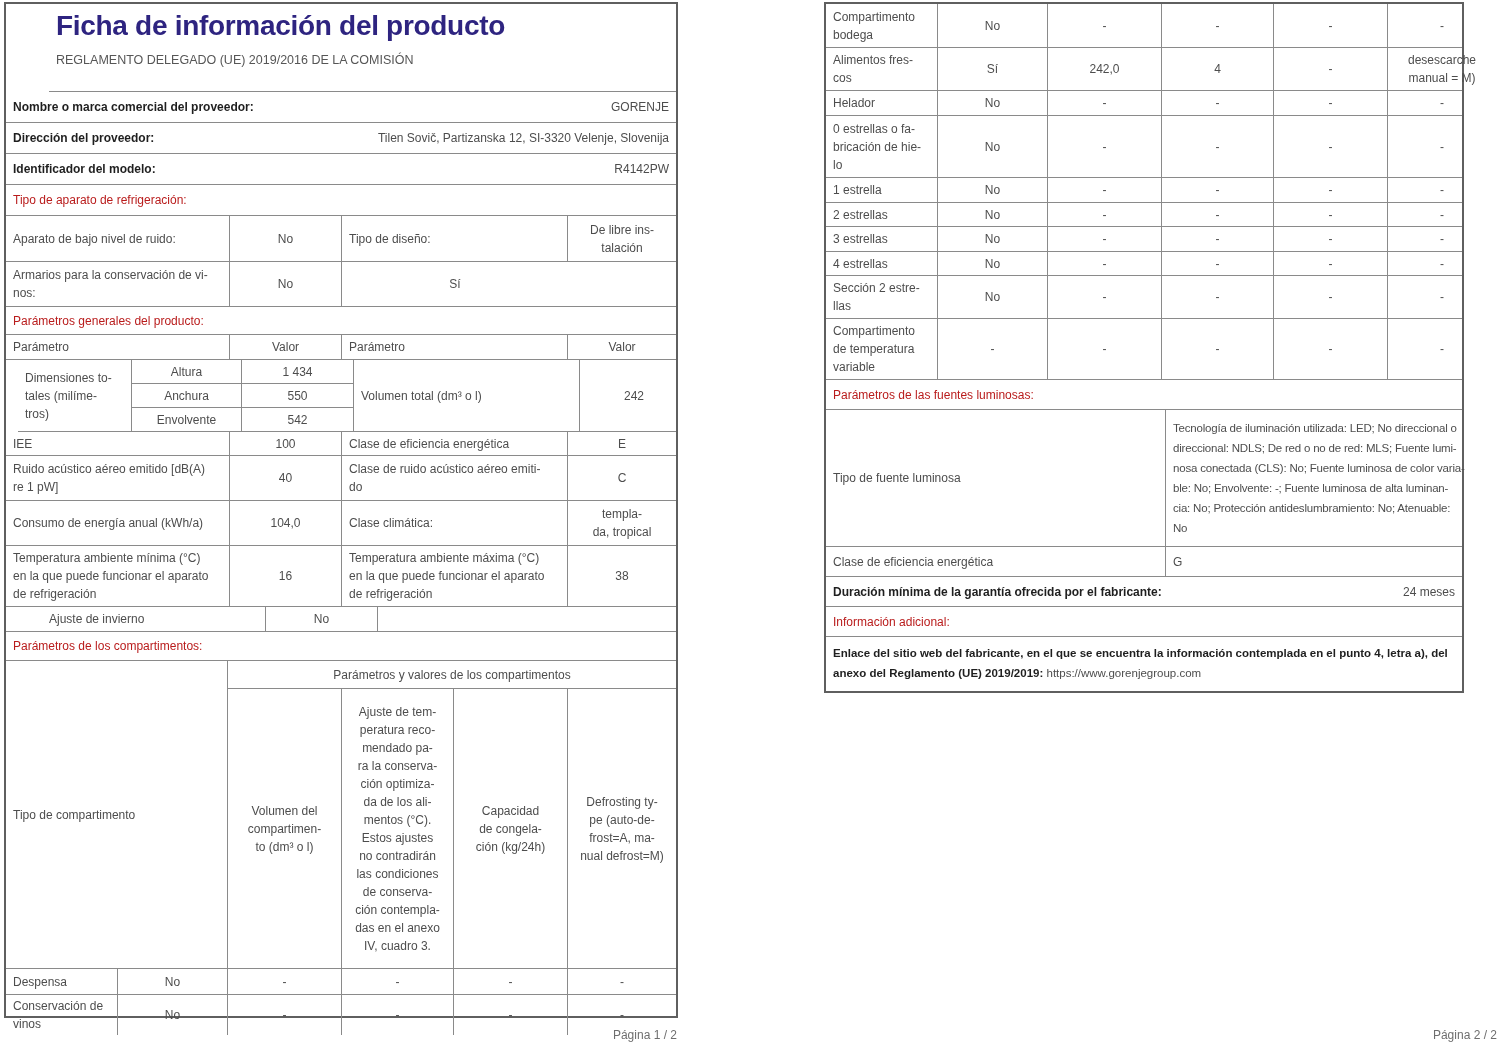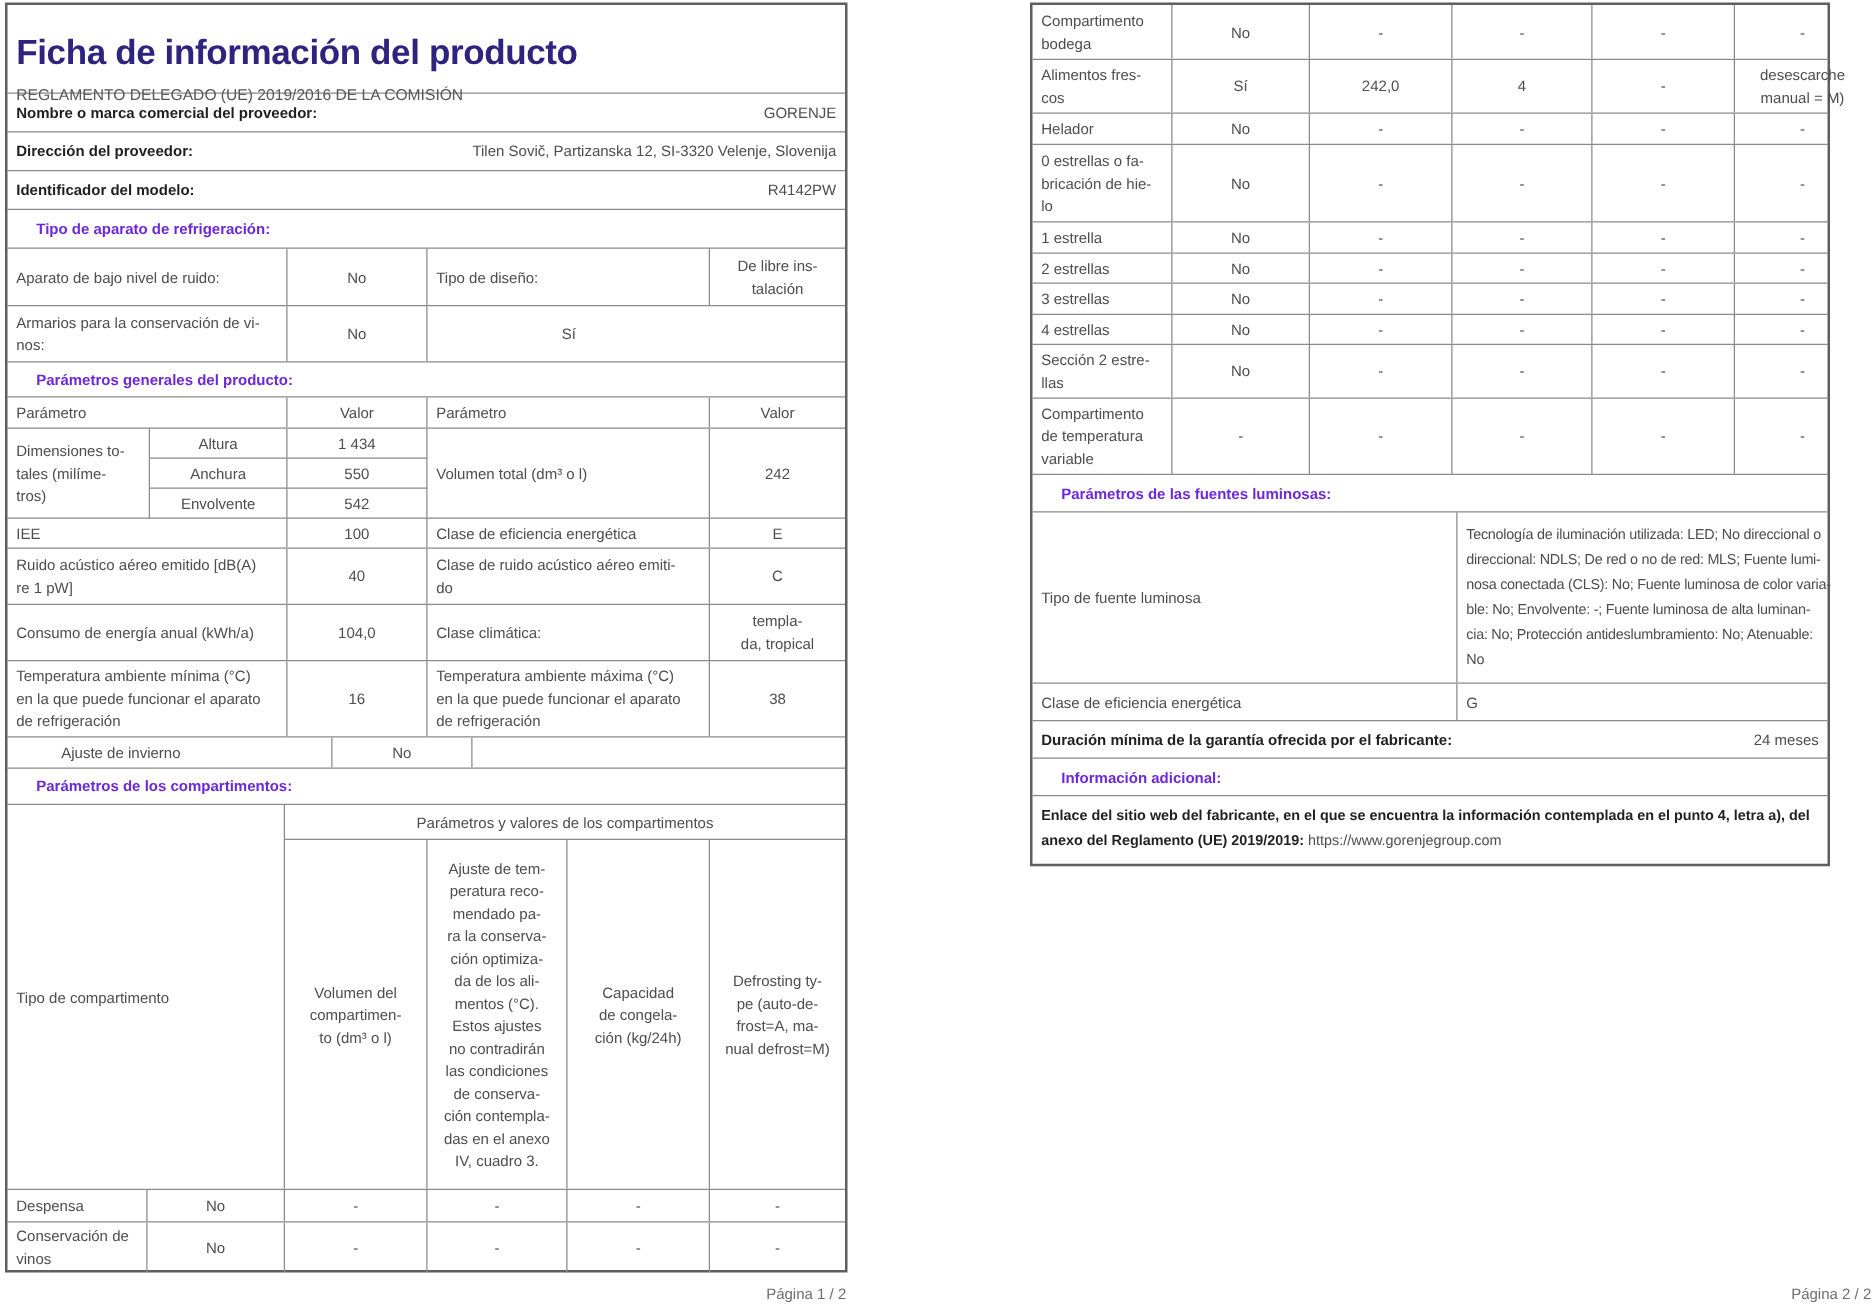--- a/index.html
+++ b/index.html
@@ -9,31 +9,31 @@
   #sheet1{left:4px;top:2px;width:674px;height:1016px;}
   #sheet2{left:824px;top:2px;width:640px;height:691px;}
   .band{display:grid;box-sizing:border-box;border-bottom:1px solid #8a8a8a;}
   .band.last{border-bottom:none;}
   .cell{display:flex;align-items:center;box-sizing:border-box;padding:2px 7px;white-space:pre-line;}
   .ctr{justify-content:center;text-align:center;padding:2px 4px;}
   .rb{border-right:1px solid #8a8a8a;}
   .bb{border-bottom:1px solid #8a8a8a;}
   .bold{font-weight:bold;color:#1f1f1f;}
   .cols4{grid-template-columns:224px 112px 226px 108px;}
-  .colsdim{grid-template-columns:114px 110px 112px 226px 108px;grid-template-rows:24px 24px 24px;}
+  .colsdim{grid-template-columns:114px 110px 112px 226px 108px;grid-template-rows:24px 24px 24px;margin-left:12px;}
   .colswinter{grid-template-columns:224px 112px 334px;padding-left:36px;}
   .colscomph{grid-template-columns:222px 114px 112px 114px 108px;grid-template-rows:28px auto;}
   .colscomp{grid-template-columns:112px 110px 114px 112px 114px 108px;}
   .colslight{grid-template-columns:340px 330px;}
-  .titleblock{height:71px;padding:22px 8px 0 7px;box-sizing:border-box;border-bottom:1px solid #8a8a8a;}
+  .titleblock{height:88px;padding:6px 8px 0 7px;box-sizing:border-box;border-bottom:1px solid #8a8a8a;margin-left:43px;}
   .title{font-size:28px;line-height:32px;font-weight:bold;color:#2e2480;letter-spacing:-.3px;}
   .subtitle{margin-top:9px;font-size:12.5px;color:#565656;}
   .inforow{display:flex;align-items:center;padding:0 7px;box-sizing:border-box;border-bottom:1px solid #8a8a8a;justify-content:space-between;}
   .inforow .val{margin-left:8px;}
-  .secbar{display:flex;align-items:center;padding:0 23px;box-sizing:border-box;border-bottom:1px solid #8a8a8a;font-weight:bold;color:#6d28d9;}
+  .secbar{display:flex;align-items:center;padding:0 7px;box-sizing:border-box;border-bottom:1px solid #8a8a8a;font-weight:normal;color:#b91c1c;}
   .smalltext{font-size:11.5px;letter-spacing:-.2px;line-height:20px;}
   .wraprow{display:block;padding:6px 7px;box-sizing:border-box;border-bottom:1px solid #8a8a8a;font-size:11.5px;line-height:20px;}
   .footer{position:absolute;font-size:12px;color:#6e6e6e;text-align:right;}
   #footer1{left:4px;top:1026px;width:673px;}
   #footer2{left:824px;top:1026px;width:673px;}
   a.url{color:#4d4d4d;text-decoration:none;}
 </style>
 </head>
 <body>
 

